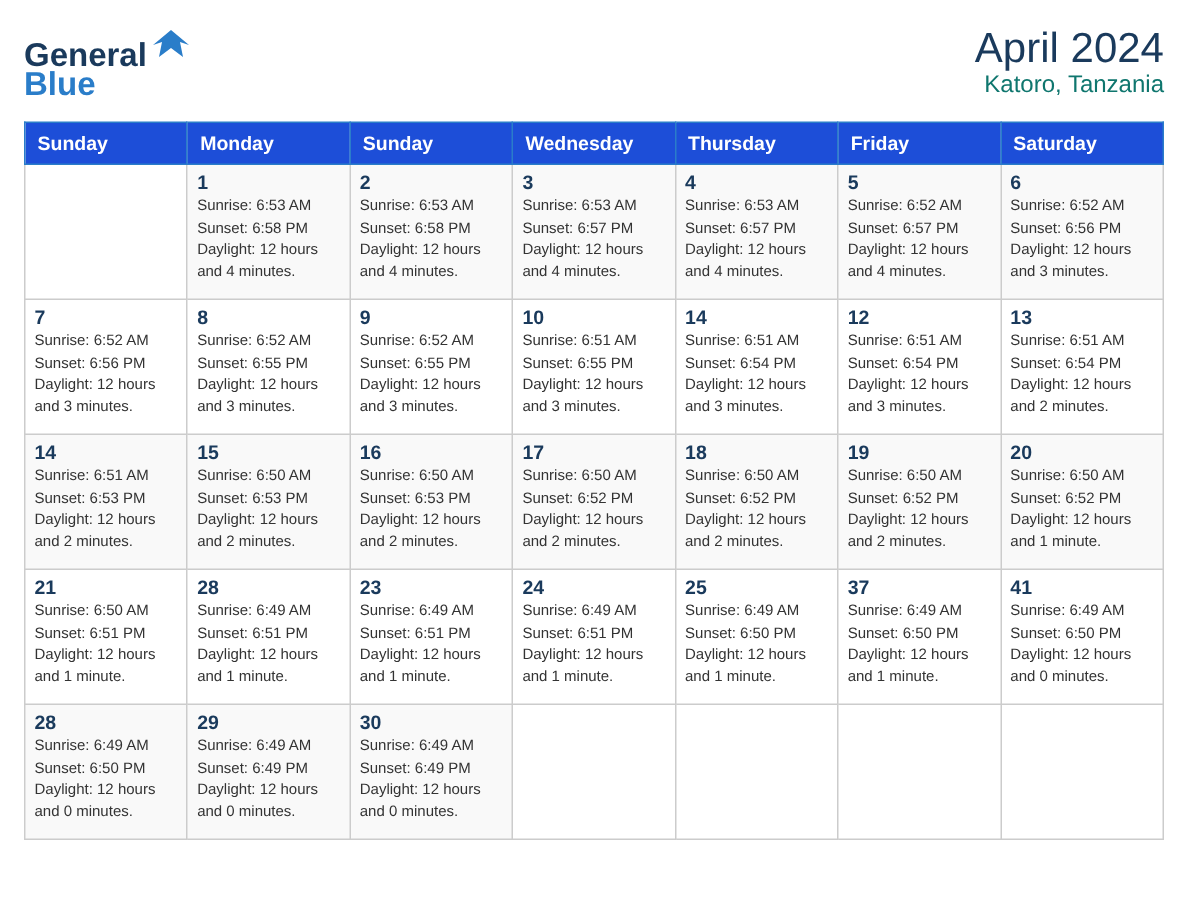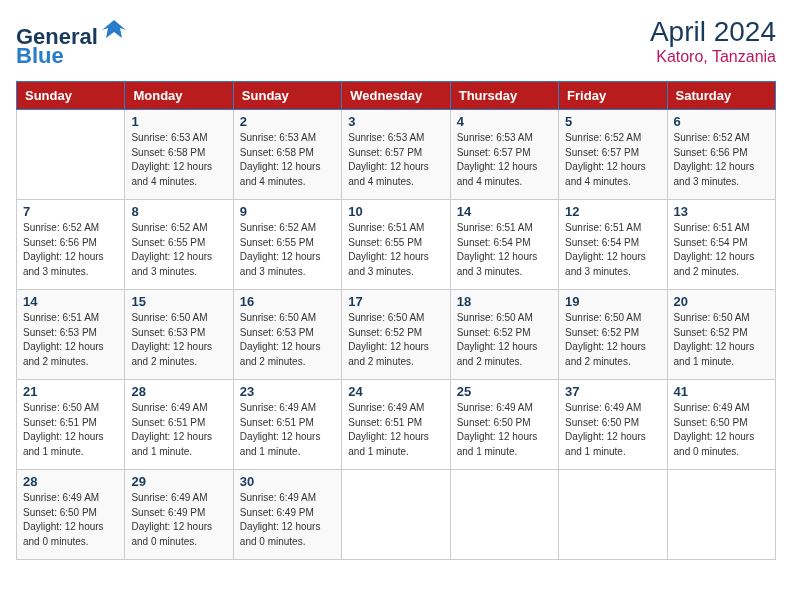--- a/index.html
+++ b/index.html
@@ -34,29 +34,29 @@
     .title-block {
       text-align: right;
     }
     .month-title {
       font-size: 28px;
       font-weight: normal;
       color: #1a3a5c;
     }
     .location-title {
       font-size: 16px;
-      color: #be185d;
+      color: #0f766e;
     }
     table {
       width: 100%;
       border-collapse: collapse;
       font-size: 11px;
     }
     thead tr th {
-      background: #b91c1c;
+      background: #1d4ed8;
       color: #fff;
       padding: 6px 8px;
       text-align: left;
       font-size: 13px;
       font-weight: bold;
       border: 1px solid #2a7dc9;
     }
     tbody tr td {
       border: 1px solid #ccc;
       vertical-align: top;

